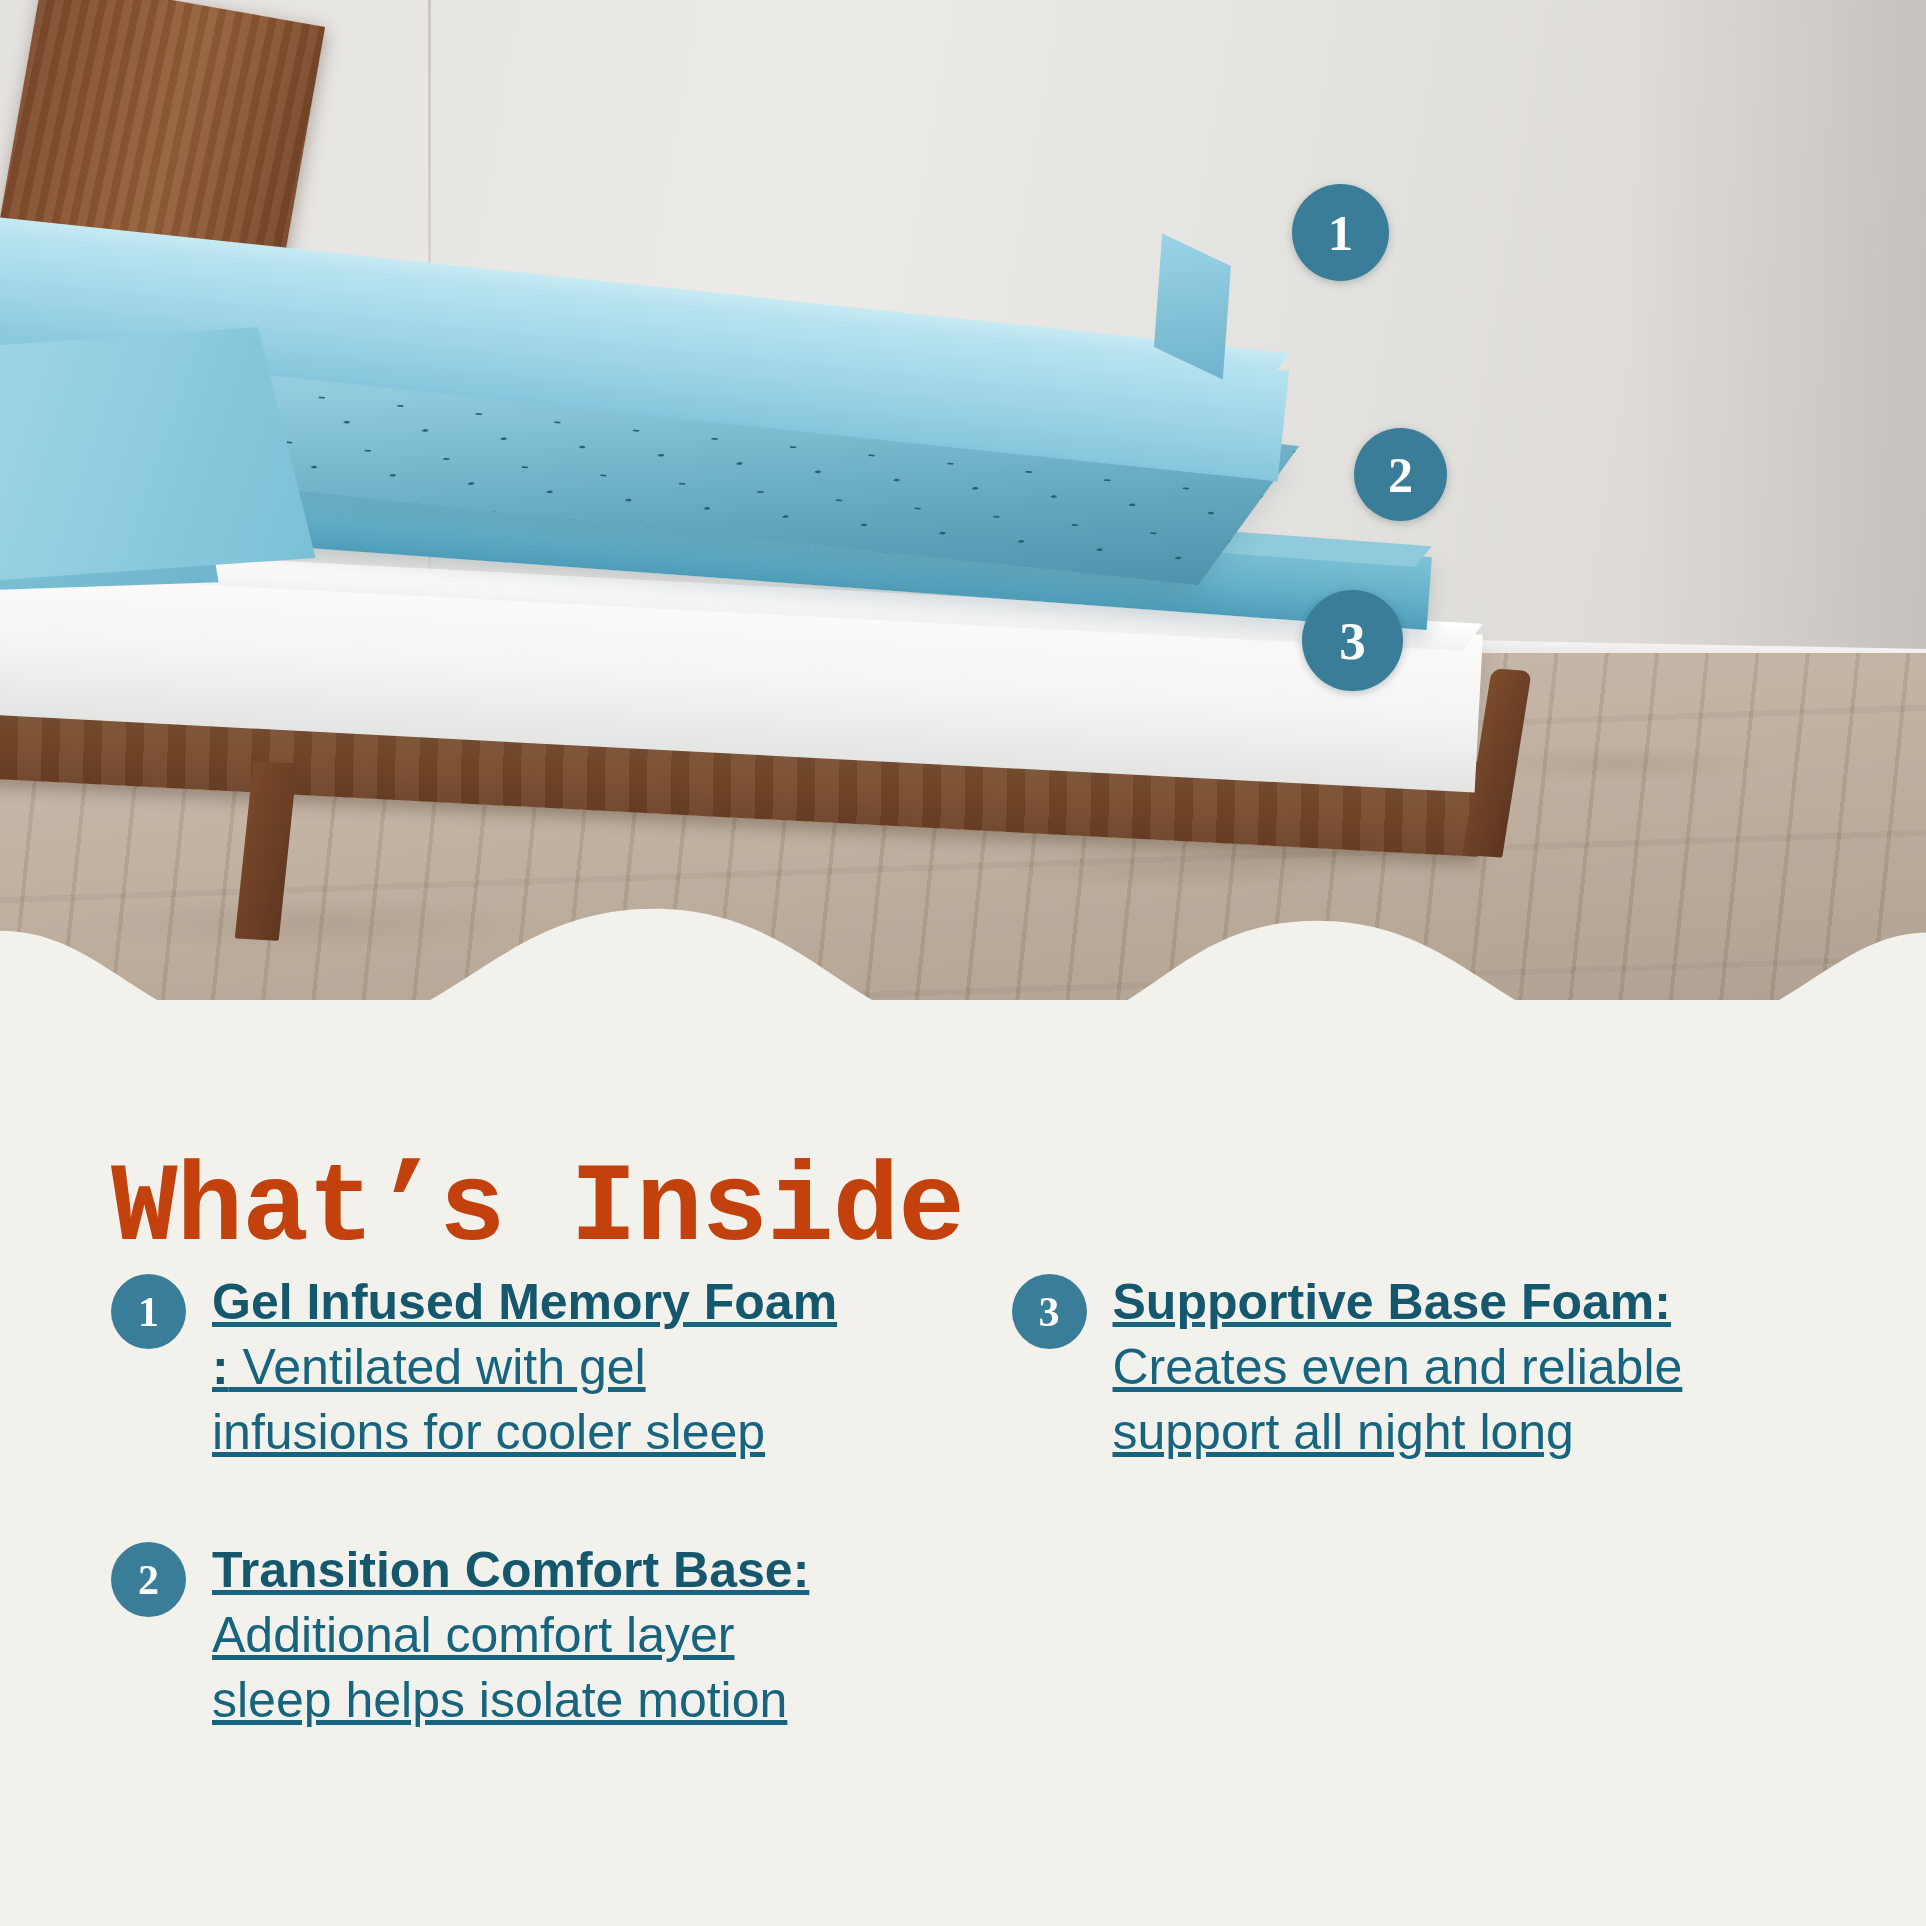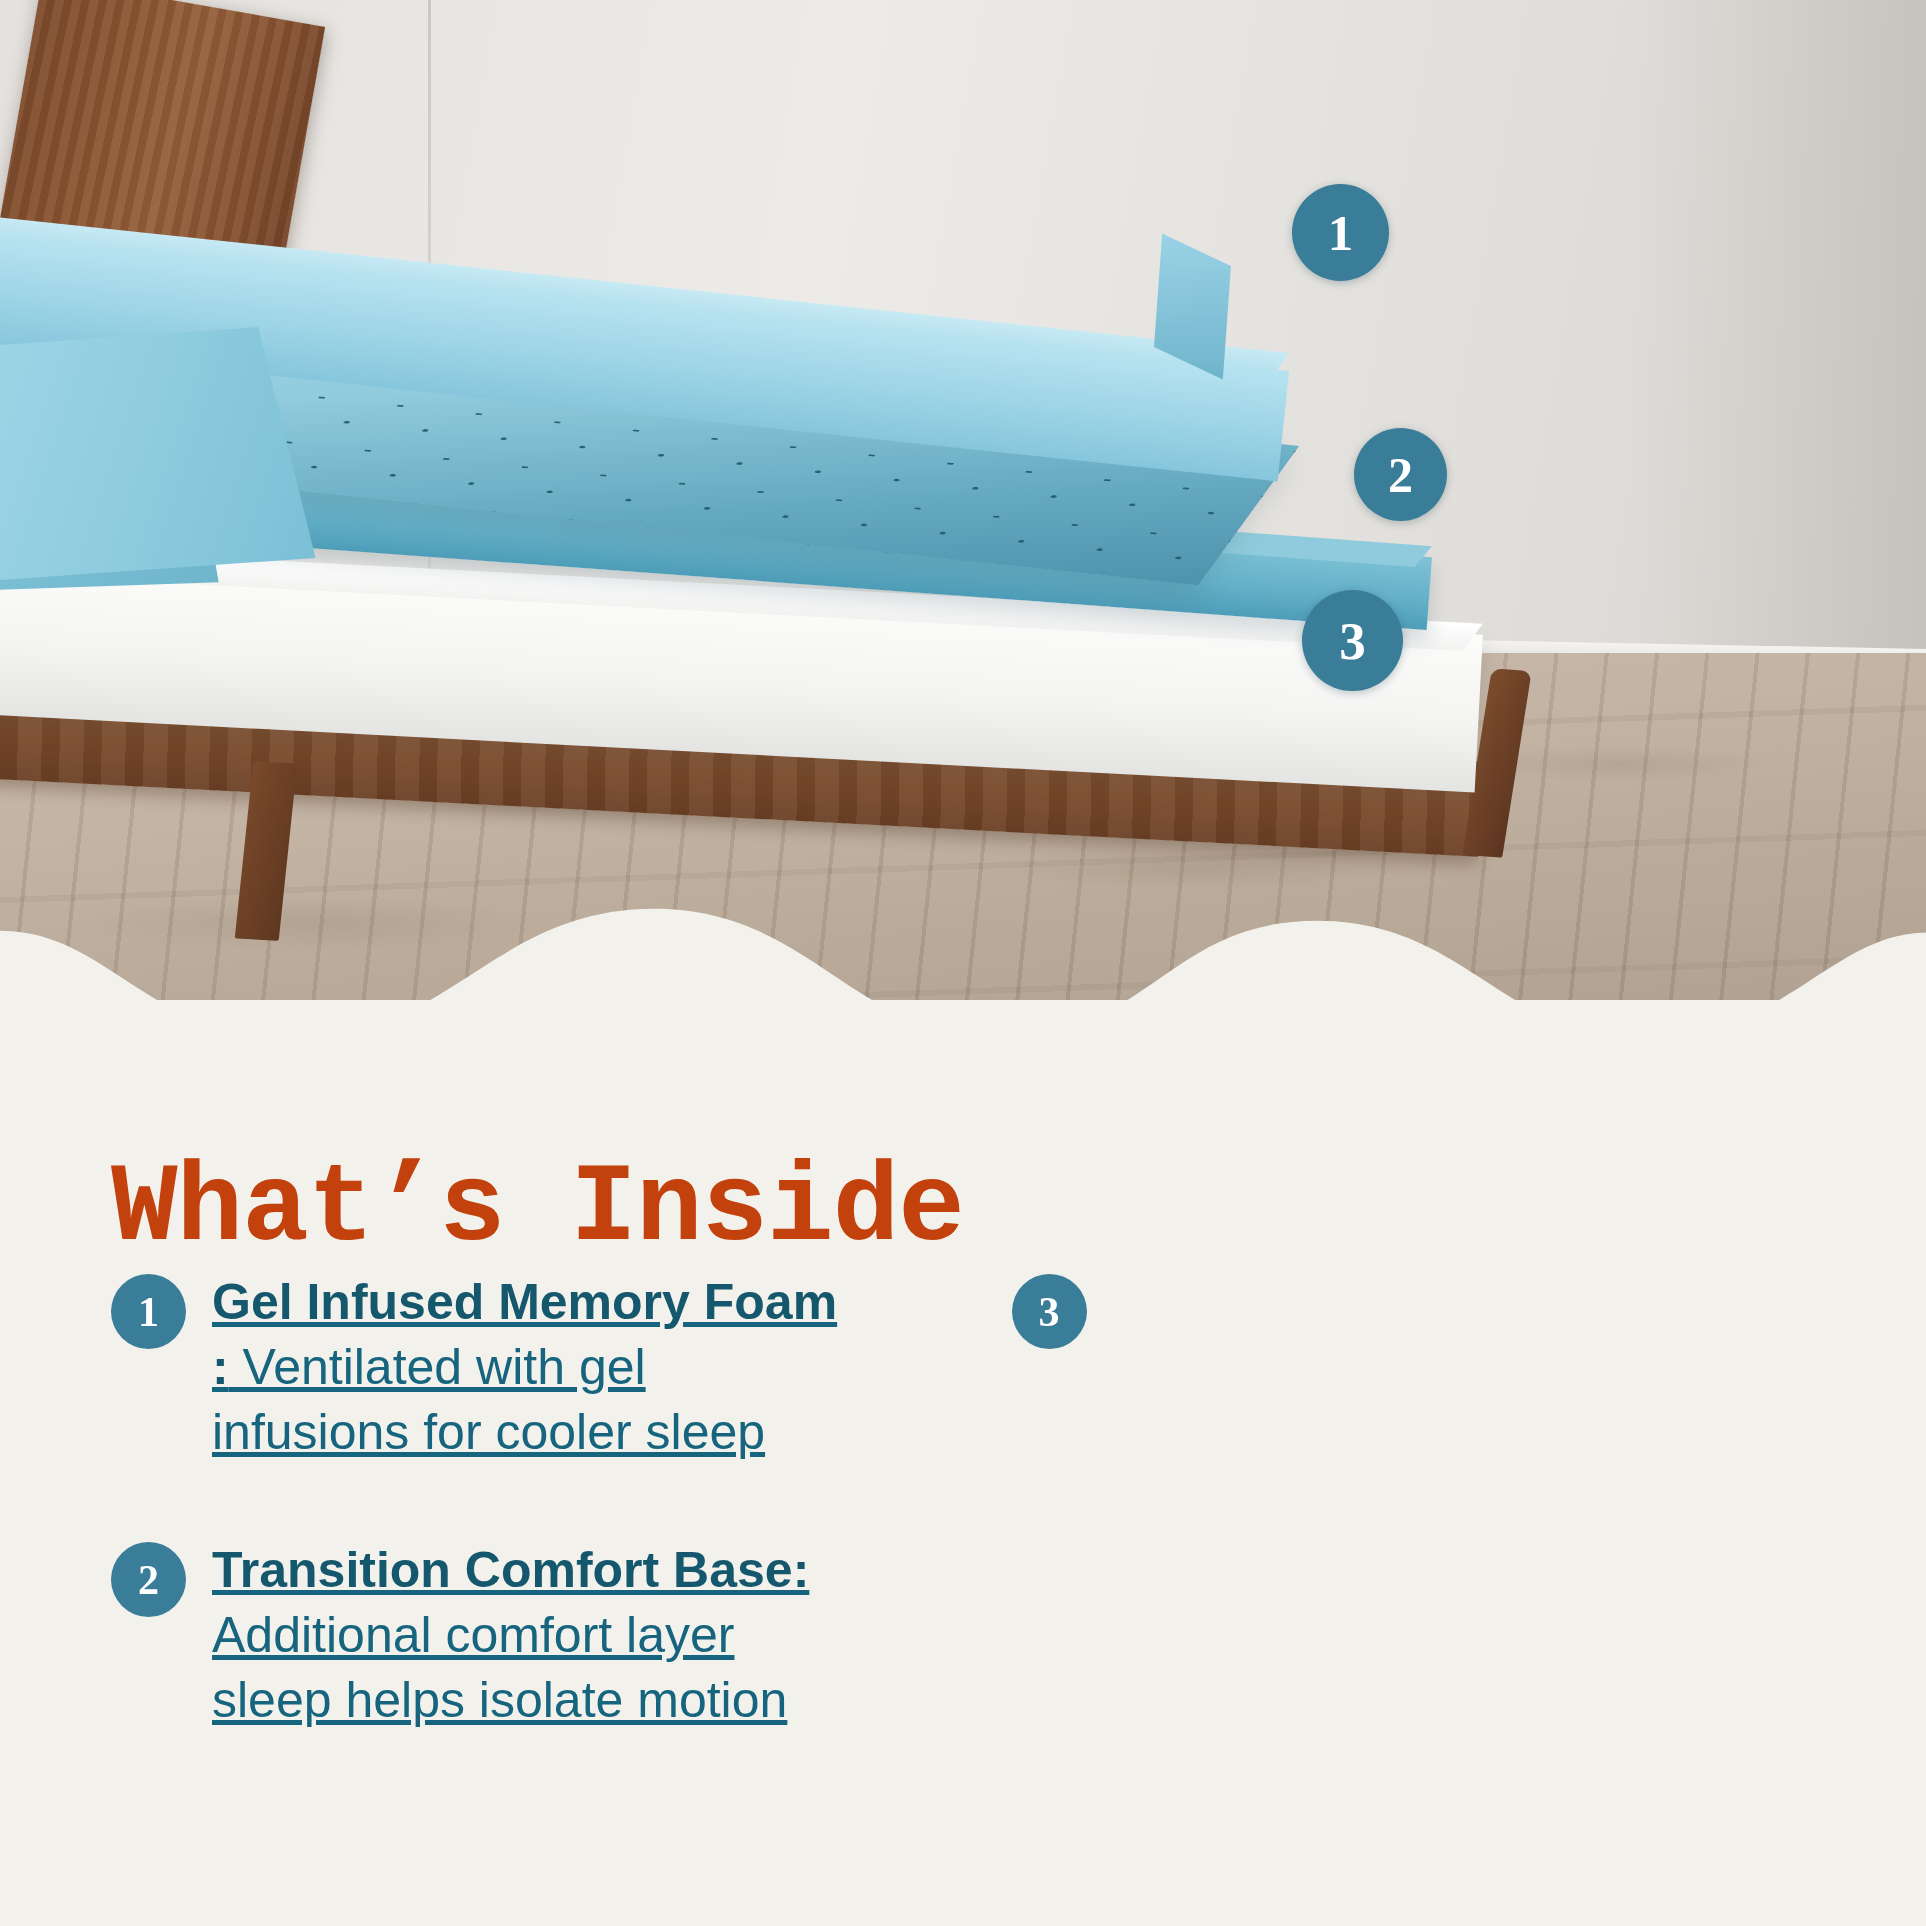--- a/index.html
+++ b/index.html
@@ -297,20 +297,21 @@
           <div class="badge">2</div>
           <div class="itext"><span class="ititle">Transition Comfort Base:</span><span> Additional comfort layer sleep helps isolate motion</span></div>
         </div>
 
       </div>
 
       <div class="col">
 
         <div class="item">
           <div class="badge">3</div>
+          <div class="itext"><span class="ititle">Supportive Base Foam:</span><span> Creates even and reliable support all night long</span></div>
         </div>
 
       </div>
 
     </div>
   </div>
 
 </div>
 
 

